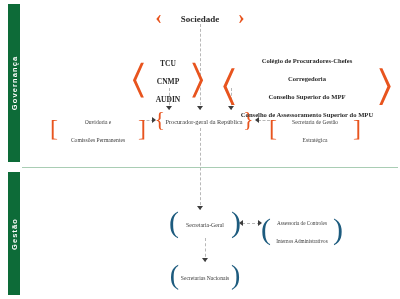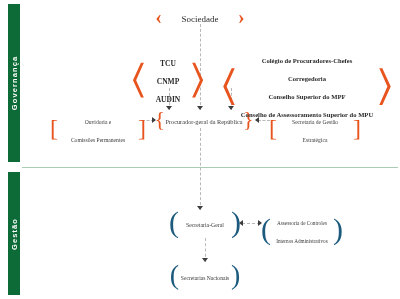--- a/index.html
+++ b/index.html
@@ -51,21 +51,21 @@
     font-weight:400;
     line-height:1;
     z-index:1;
   }
   .brk.blue{color:#1d5b7e;}
   .brk.left{right:100%;}
   .brk.right{left:100%;}
 
   
   #sociedade{left:150px;top:8px;width:100px;}
-  #sociedade .txt{font-size:9px;font-weight:normal;color:#2b2b2b;margin-top:28px;}
+  #sociedade .txt{font-size:9px;font-weight:bold;color:#2b2b2b;margin-top:28px;}
   #sociedade .brk{font-size:20px;font-weight:bold;}
   #sociedade .brk.left{margin-right:-12px;}
   #sociedade .brk.right{margin-left:-12px;}
 
   #tcu{left:139px;top:52px;width:58px;}
   #tcu .txt{font-size:7.5px;font-weight:bold;color:#2b2b2b;}
   #tcu .brk{font-size:40px;font-weight:300;}
   #tcu .brk.left{margin-right:-6px;}
   #tcu .brk.right{margin-left:-6px;}
 

